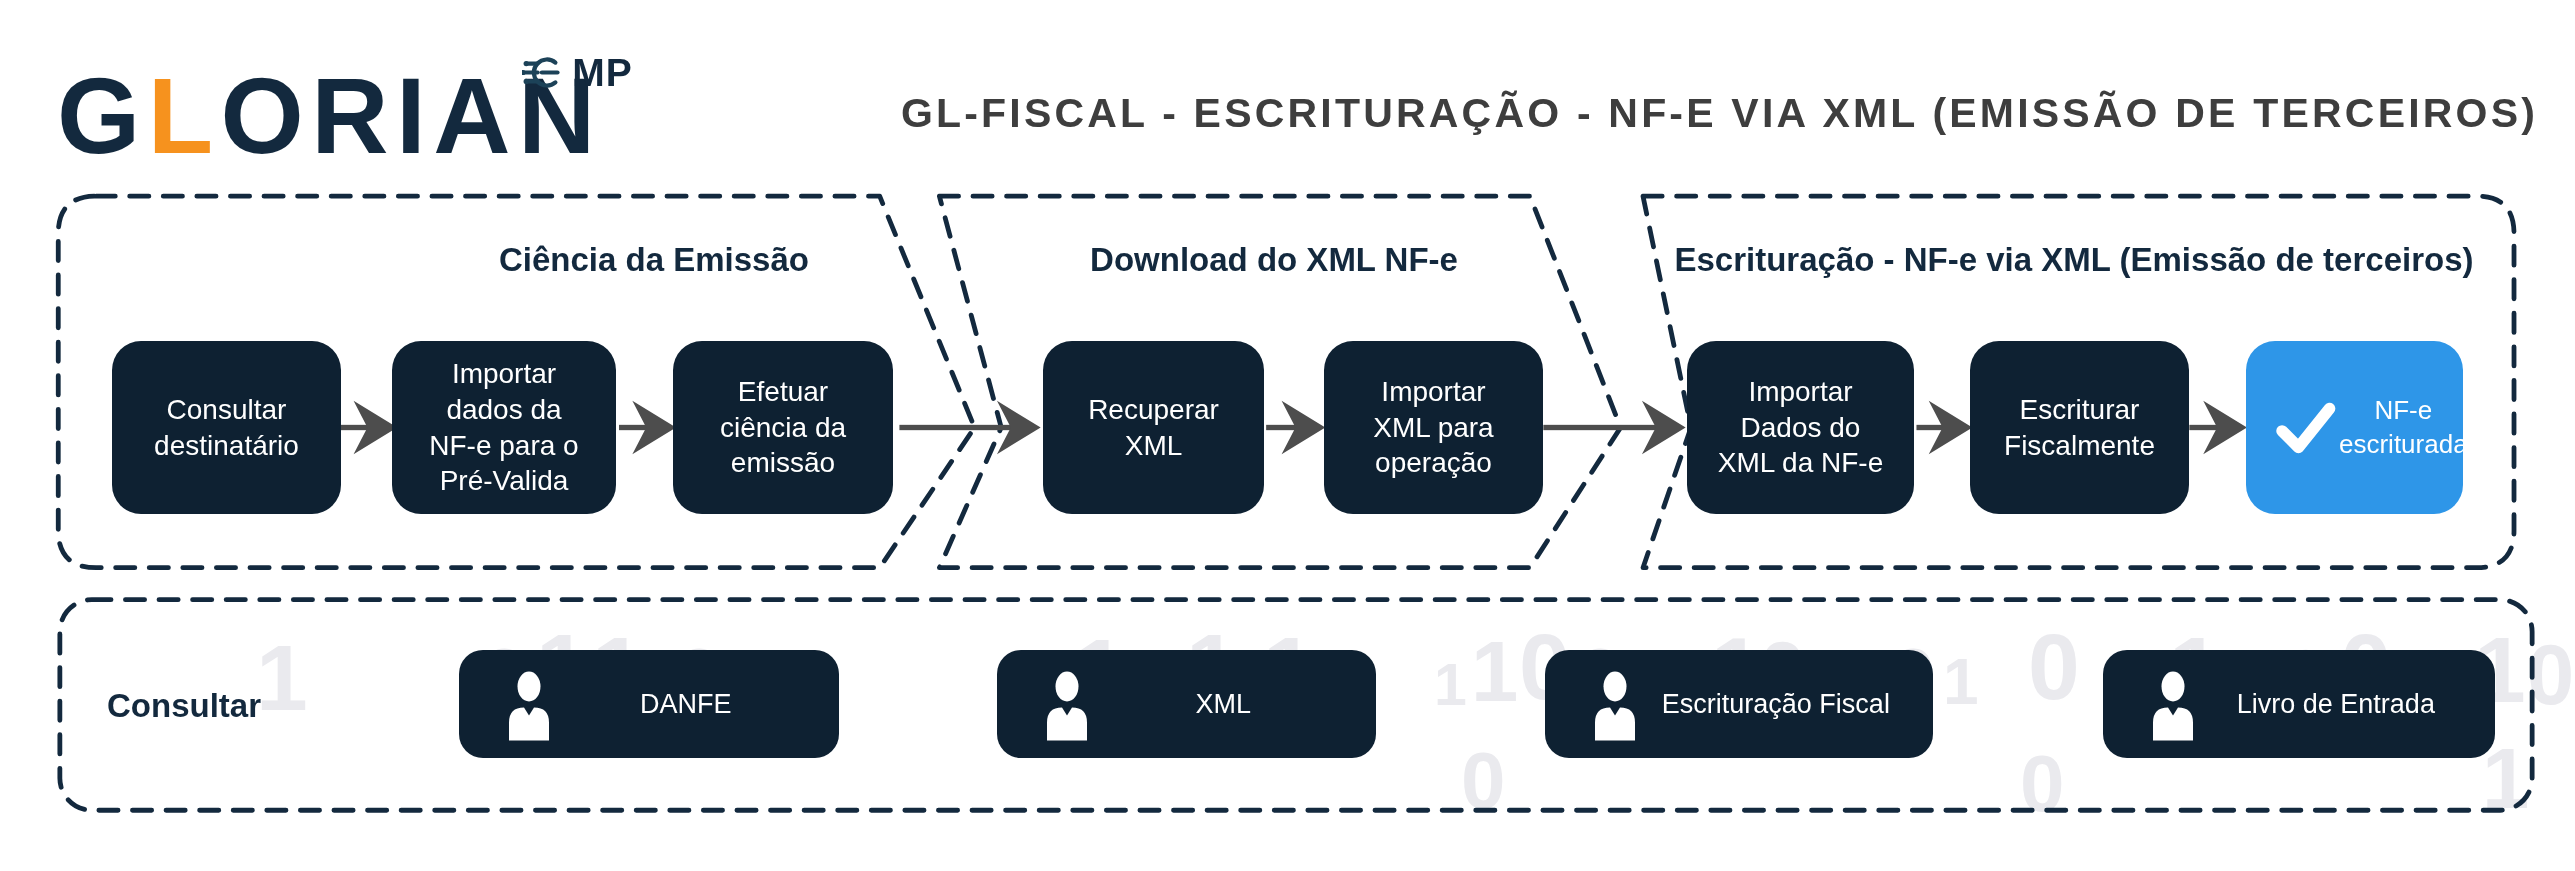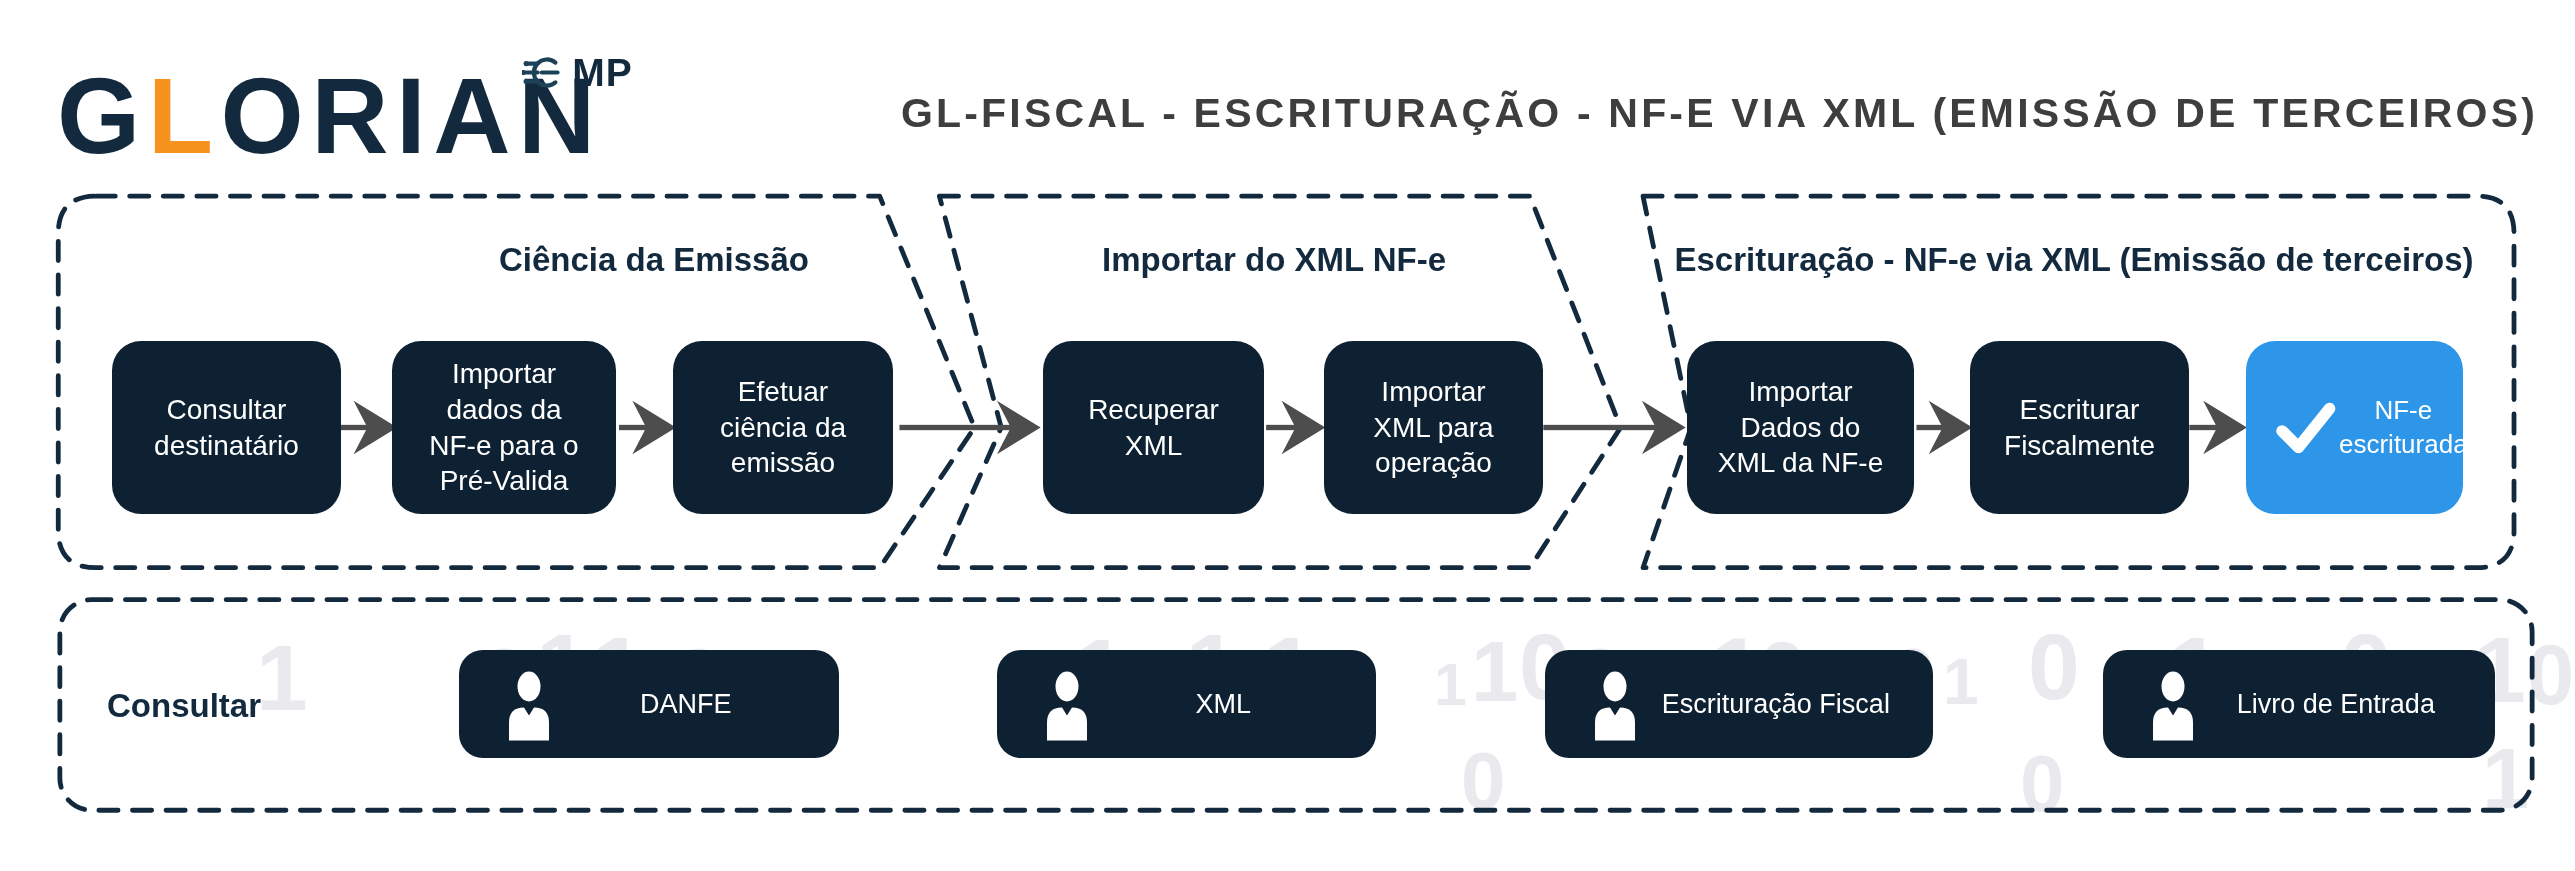--- a/index.html
+++ b/index.html
@@ -126,21 +126,21 @@
           <circle cx="2" cy="45" r="5"></circle>
           <circle cx="8" cy="62" r="5"></circle>
       </g>
     </svg>
     <span class="mp-text">MP</span>
   </div>
 
   <div class="page-title">GL-FISCAL - ESCRITURAÇÃO - NF-E VIA XML (EMISSÃO DE TERCEIROS)</div>
 
   <div class="s-title" style="left:642px">Ciência da Emissão</div>
-  <div class="s-title" style="left:1262px">Importar do XML NF-e</div>
+  <div class="s-title" style="left:1262px">Download do XML NF-e</div>
   <div class="s-title" style="left:2062px">Escrituração - NF-e via XML (Emissão de terceiros)</div>
 
   <div class="node" style="left:112px;width:229px">
     <span class="label">Consultar
 destinatário</span>
   </div>
   <div class="node" style="left:392px;width:224px">
     <span class="label">Importar
 dados da
 NF-e para o

